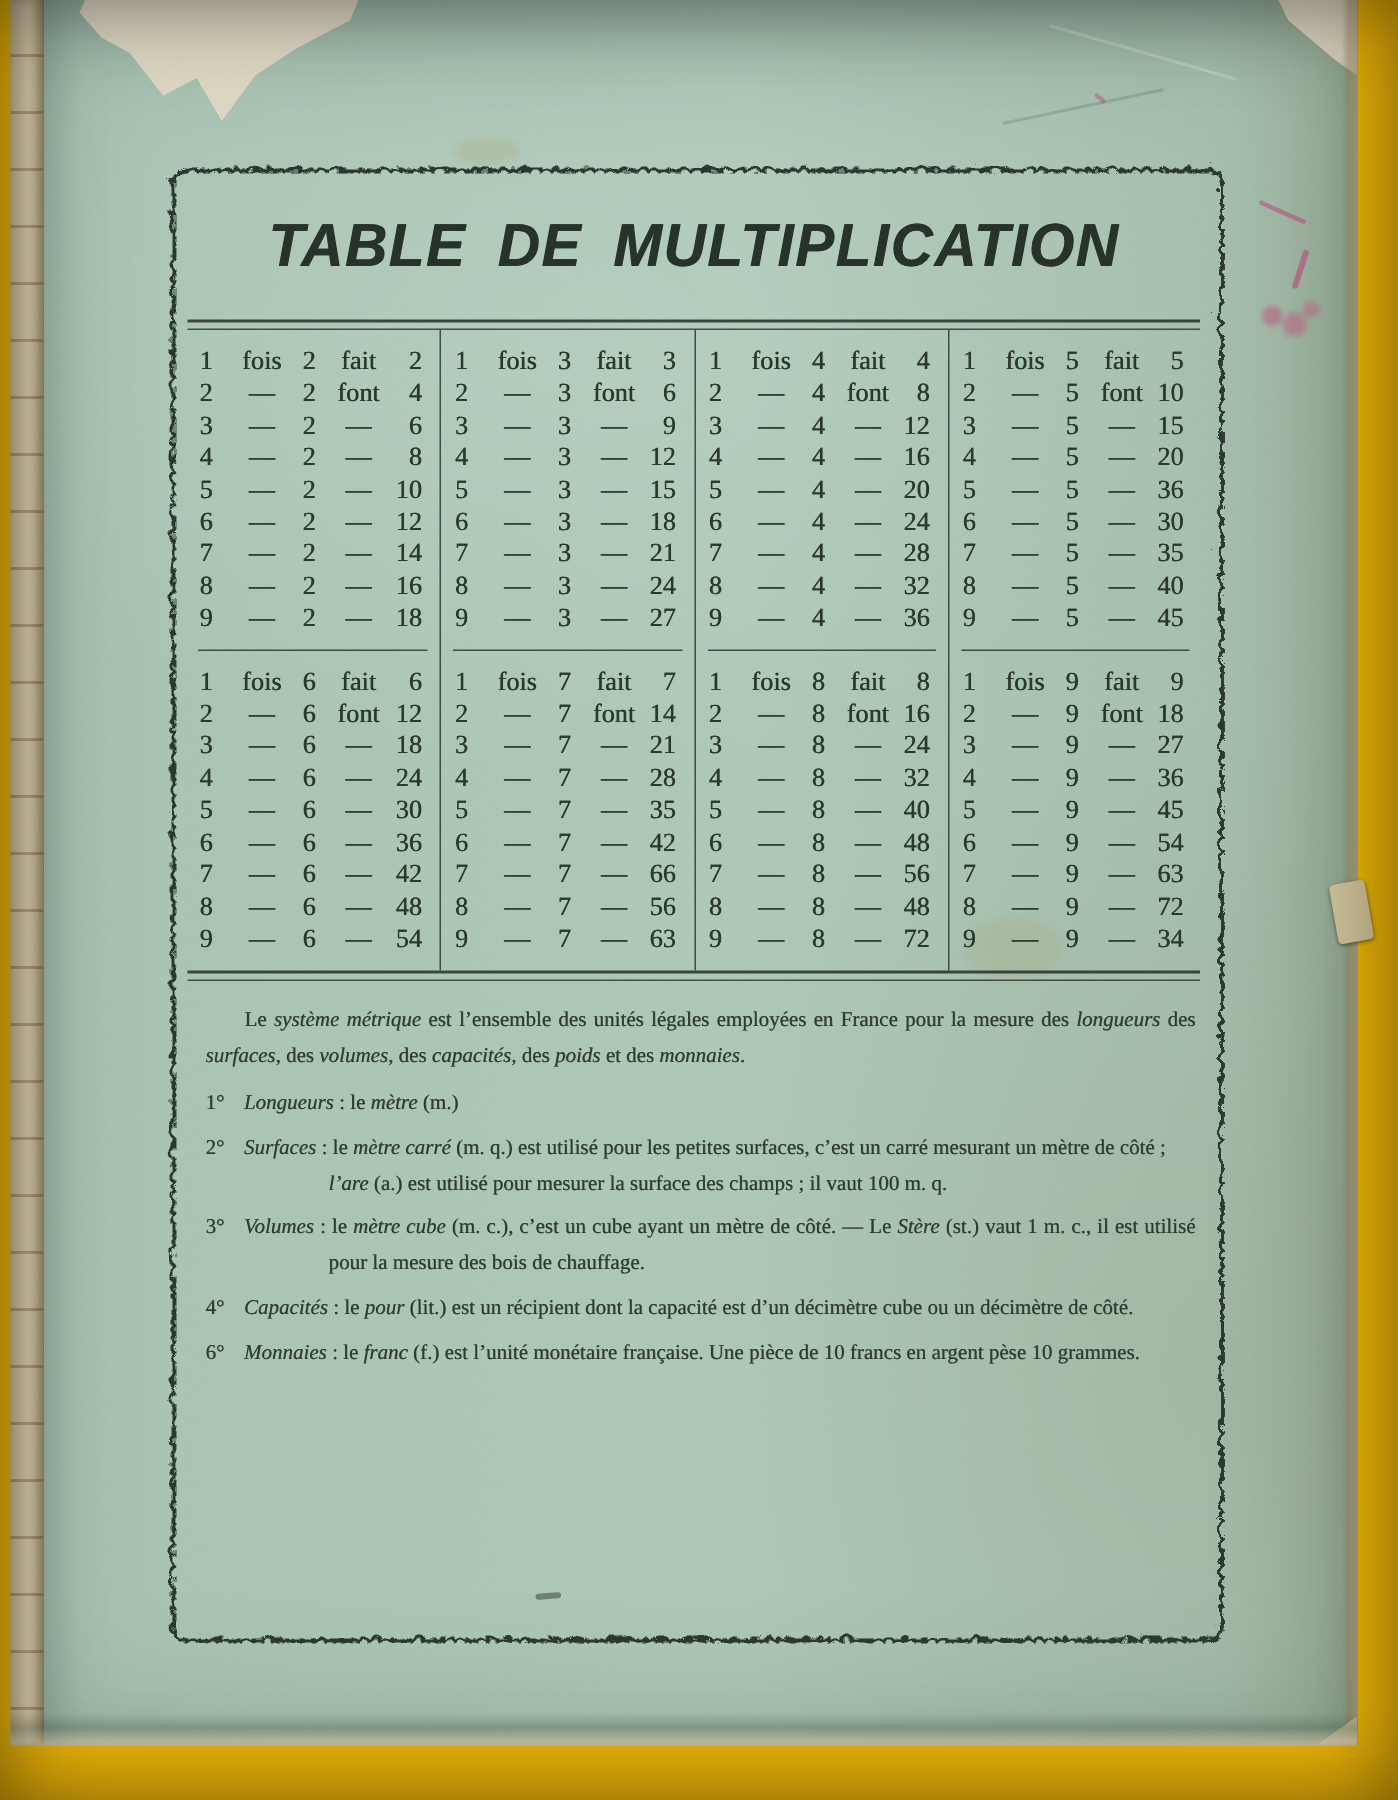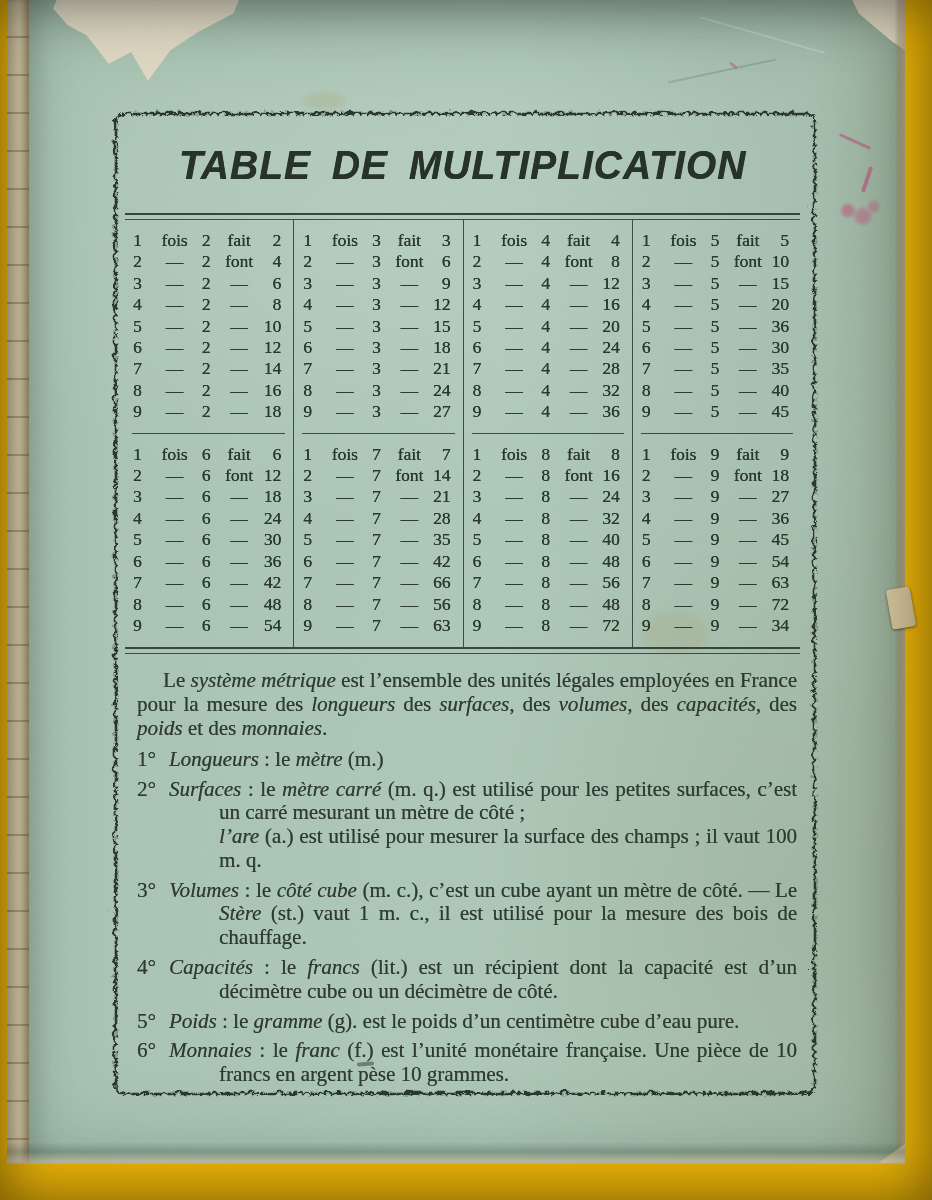--- a/index.html
+++ b/index.html
@@ -68,21 +68,21 @@
   .mul-table.sep{border-left:1.6px solid rgba(38,50,40,.85);}
   .mul-table.seg::before{content:"";position:absolute;top:-1px;left:8px;right:8px;height:1.6px;
     background:rgba(38,50,40,.85);}
   .t-row{display:flex;font-size:17.5px;line-height:21.4px;color:#273528;text-shadow:.3px 0 0 #273528;}
   .t-row .c0{width:20px;}
   .t-row .c1{width:43px;text-align:center;}
   .t-row .c2{width:20px;text-align:center;}
   .t-row .c3{width:46px;text-align:center;}
   .t-row .c4{flex:1;text-align:right;}
   
-  .metric{padding:15px 4px 0 13px;font-size:21px;line-height:23.8px;color:#2b372c;
+  .metric{padding:15px 4px 0 13px;font-size:14px;line-height:23.8px;color:#2b372c;
     text-shadow:.3px 0 0 rgba(43,55,44,.7);}
   .metric p{margin:0 0 7px;text-indent:26px;text-align:justify;}
   .m-item{margin:0 0 6px;padding-left:82px;text-indent:-82px;text-align:justify;}
   .m-item:last-child{margin-bottom:0;}
   .m-num{margin-right:13px;}
   .photo-vignette{position:absolute;inset:0;pointer-events:none;
     box-shadow:inset 0 0 60px rgba(0,0,0,.55);}
 </style>
 </head>
 <body>
@@ -649,23 +649,22 @@
             </div>
         </div>
 
         <div class="rule-double"></div>
 
         <div class="metric">
           <p>Le <i>système métrique</i> est l’ensemble des unités légales employées en France pour la mesure des <i>longueurs</i> des <i>surfaces</i>, des <i>volumes</i>, des <i>capacités</i>, des <i>poids</i> et des <i>monnaies</i>.</p>
           <div>
               <div class="m-item"><span class="m-num">1°</span><span class="m-text"><i>Longueurs</i> : le <i>mètre</i> (m.)</span></div>
               <div class="m-item"><span class="m-num">2°</span><span class="m-text"><i>Surfaces</i> : le <i>mètre carré</i> (m. q.) est utilisé pour les petites surfaces, c’est un carré mesurant un mètre de côté ;<br><i>l’are</i> (a.) est utilisé pour mesurer la surface des champs ; il vaut 100 m. q.</span></div>
-              <div class="m-item"><span class="m-num">3°</span><span class="m-text"><i>Volumes</i> : le <i>côté cube</i> (m. c.), c’est un cube ayant un mètre de côté. — Le <i>Stère</i> (st.) vaut 1 m. c., il est utilisé pour la mesure des bois de chauffage.</span></div>
-              <div class="m-item"><span class="m-num">4°</span><span class="m-text"><i>Capacités</i> : le <i>francs</i> (lit.) est un récipient dont la capacité est d’un décimètre cube ou un décimètre de côté.</span></div>
-              <div class="m-item"><span class="m-num">5°</span><span class="m-text"><i>Poids</i> : le <i>gramme</i> (g). est le poids d’un centimètre cube d’eau pure.</span></div>
+              <div class="m-item"><span class="m-num">3°</span><span class="m-text"><i>Volumes</i> : le <i>mètre cube</i> (m. c.), c’est un cube ayant un mètre de côté. — Le <i>Stère</i> (st.) vaut 1 m. c., il est utilisé pour la mesure des bois de chauffage.</span></div>
+              <div class="m-item"><span class="m-num">4°</span><span class="m-text"><i>Capacités</i> : le <i>pour</i> (lit.) est un récipient dont la capacité est d’un décimètre cube ou un décimètre de côté.</span></div>
               <div class="m-item"><span class="m-num">6°</span><span class="m-text"><i>Monnaies</i> : le <i>franc</i> (f.) est l’unité monétaire française. Une pièce de 10 francs en argent pèse 10 grammes.</span></div>
             </div>
         </div>
 
       </div>
     </div>
 
     <svg class="grain" width="898" height="1164">
       <filter id="grain">
           <feTurbulence type="fractalNoise" baseFrequency="0.8" numOctaves="2"></feTurbulence>

